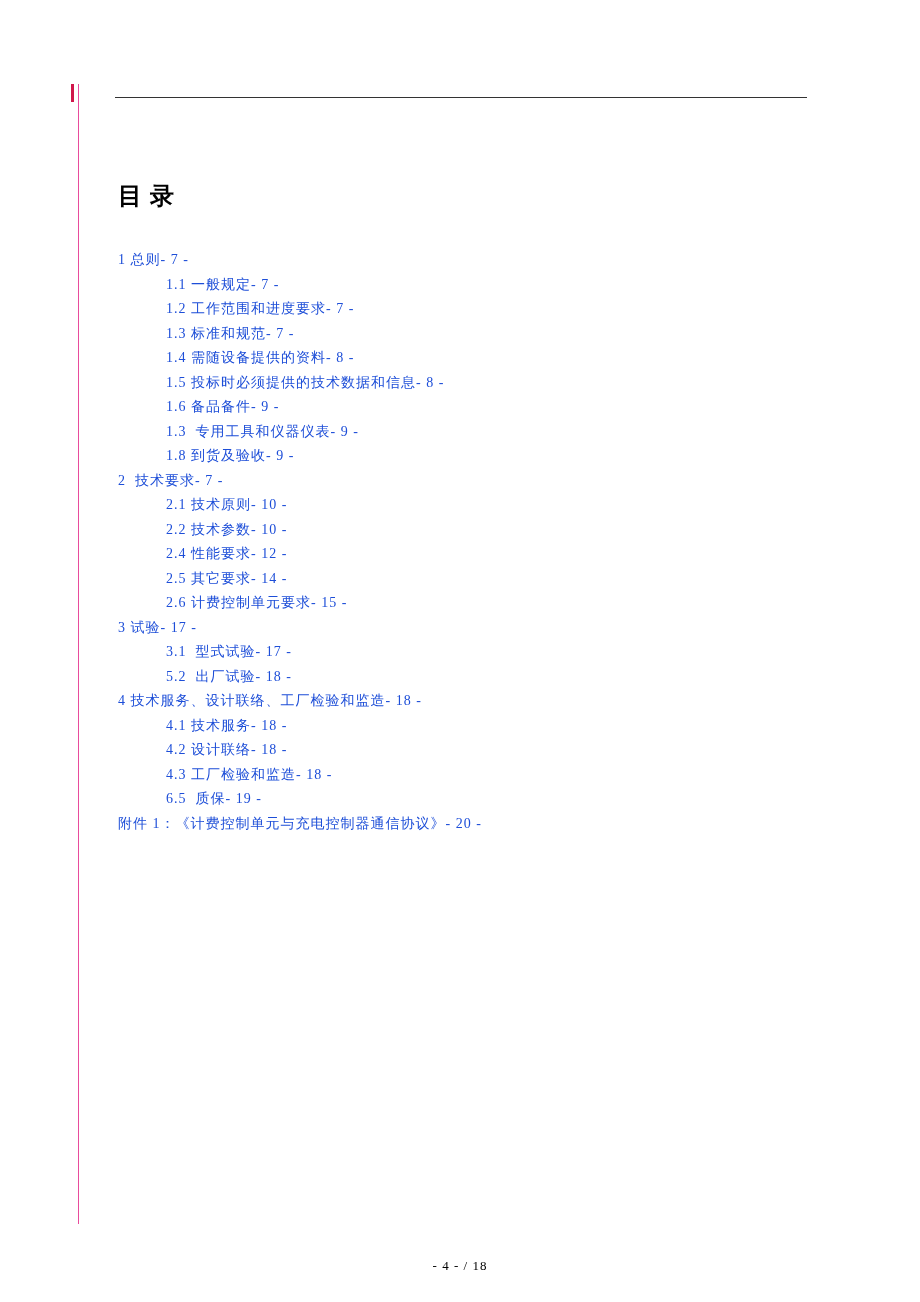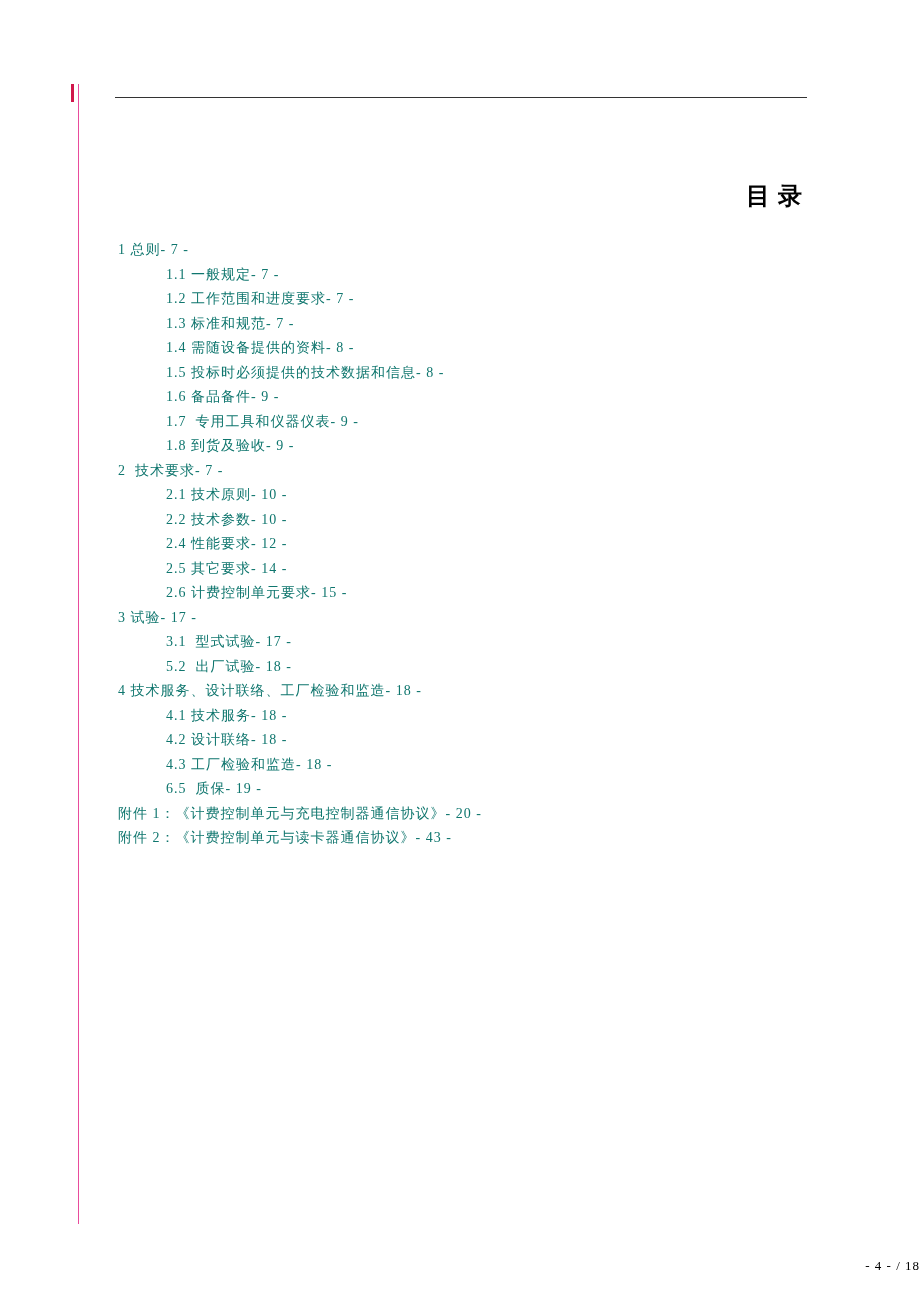--- a/index.html
+++ b/index.html
@@ -50,48 +50,48 @@
       overflow: hidden;
       white-space: nowrap;
     }
     .content {
       position: absolute;
       left: 118px;
       top: 180px;
       width: 692px;
     }
     .title {
-      text-align: right;
+      text-align: left;
       font-size: 24px;
       font-weight: bold;
       letter-spacing: 8px;
       color: #000;
-      margin-bottom: 26px;
+      margin-bottom: 36px;
       font-family: "SimSun", "宋体", serif;
     }
     .toc-line {
       font-size: 14px;
       line-height: 24.5px;
-      color: #0f766e;
+      color: #1d4ed8;
       letter-spacing: 1px;
       font-family: "SimSun", "宋体", serif;
       white-space: pre;
     }
     .toc-level-1 {
       padding-left: 0;
     }
     .toc-level-2 {
       padding-left: 48px;
     }
     .page-footer {
       position: absolute;
       bottom: 28px;
       left: 0;
       width: 920px;
-      text-align: right;
+      text-align: center;
       font-size: 13px;
       color: #000;
       font-family: "SimSun", "宋体", serif;
       letter-spacing: 1px;
     }
   </style>
 </head>
 <body>
 
 <div class="left-margin-line"></div>
@@ -102,34 +102,33 @@
 <div class="content">
   <div class="title">目录</div>
   <div id="toc-container">
       <div class="toc-line toc-level-1">1 总则- 7 -</div>
       <div class="toc-line toc-level-2">1.1 一般规定- 7 -</div>
       <div class="toc-line toc-level-2">1.2 工作范围和进度要求- 7 -</div>
       <div class="toc-line toc-level-2">1.3 标准和规范- 7 -</div>
       <div class="toc-line toc-level-2">1.4 需随设备提供的资料- 8 -</div>
       <div class="toc-line toc-level-2">1.5 投标时必须提供的技术数据和信息- 8 -</div>
       <div class="toc-line toc-level-2">1.6 备品备件- 9 -</div>
-      <div class="toc-line toc-level-2">1.7  专用工具和仪器仪表- 9 -</div>
+      <div class="toc-line toc-level-2">1.3  专用工具和仪器仪表- 9 -</div>
       <div class="toc-line toc-level-2">1.8 到货及验收- 9 -</div>
       <div class="toc-line toc-level-1">2  技术要求- 7 -</div>
       <div class="toc-line toc-level-2">2.1 技术原则- 10 -</div>
       <div class="toc-line toc-level-2">2.2 技术参数- 10 -</div>
       <div class="toc-line toc-level-2">2.4 性能要求- 12 -</div>
       <div class="toc-line toc-level-2">2.5 其它要求- 14 -</div>
       <div class="toc-line toc-level-2">2.6 计费控制单元要求- 15 -</div>
       <div class="toc-line toc-level-1">3 试验- 17 -</div>
       <div class="toc-line toc-level-2">3.1  型式试验- 17 -</div>
       <div class="toc-line toc-level-2">5.2  出厂试验- 18 -</div>
       <div class="toc-line toc-level-1">4 技术服务、设计联络、工厂检验和监造- 18 -</div>
       <div class="toc-line toc-level-2">4.1 技术服务- 18 -</div>
       <div class="toc-line toc-level-2">4.2 设计联络- 18 -</div>
       <div class="toc-line toc-level-2">4.3 工厂检验和监造- 18 -</div>
       <div class="toc-line toc-level-2">6.5  质保- 19 -</div>
       <div class="toc-line toc-level-1">附件 1：《计费控制单元与充电控制器通信协议》- 20 -</div>
-      <div class="toc-line toc-level-1">附件 2：《计费控制单元与读卡器通信协议》- 43 -</div>
     </div>
 </div>
 
 <div class="page-footer">- 4 -  / 18</div>
 
 </body></html>

